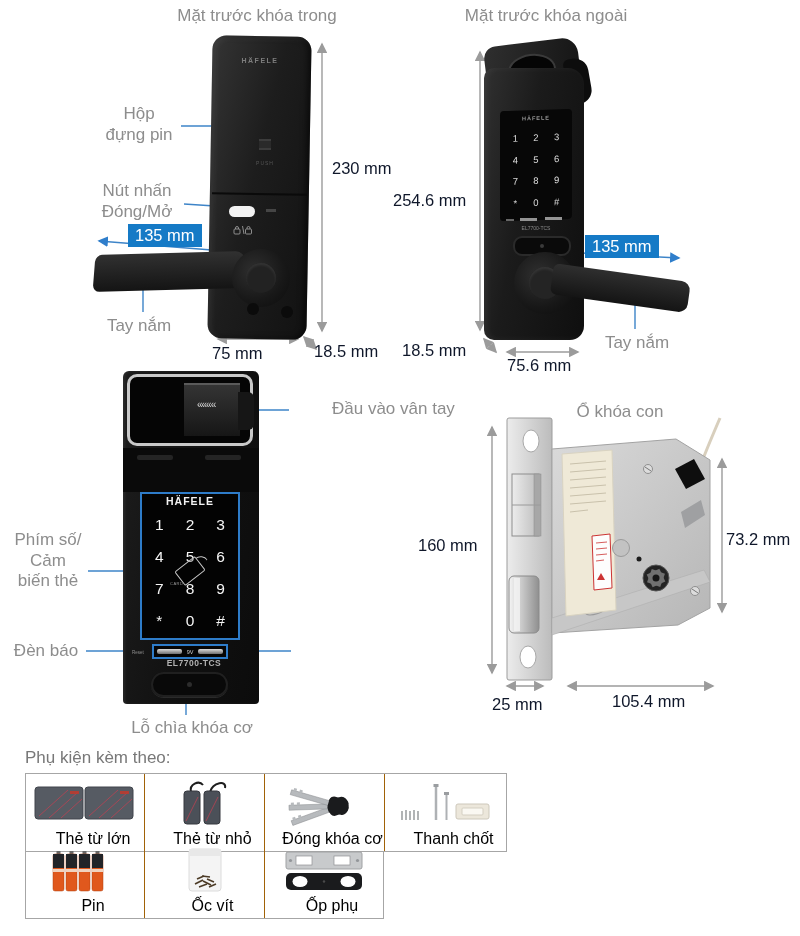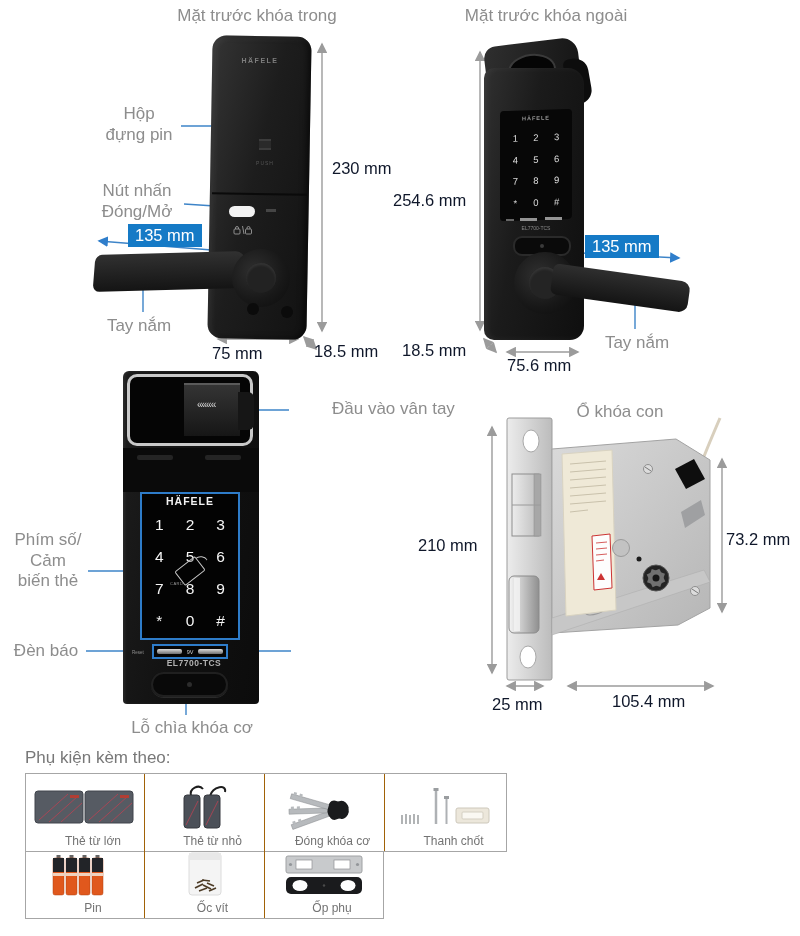--- a/index.html
+++ b/index.html
@@ -6,21 +6,21 @@
   .canvas{position:relative;width:800px;height:936px;background:#fff;overflow:hidden;
           font-family:Liberation Sans, sans-serif;}
   .abs{position:absolute;}
   svg.lines{position:absolute;left:0;top:0;pointer-events:none;}
   
   .title{position:absolute;color:#8d8d8d;font-size:17px;text-align:center;white-space:nowrap;}
   .lbl{position:absolute;color:#8d8d8d;font-size:17px;line-height:1.22;text-align:center;}
   .dim{position:absolute;color:#0f172a;font-size:16.5px;white-space:nowrap;}
   .badge{position:absolute;background:#157ac6;color:#fff;font-size:16.5px;line-height:21px;height:21px;
          padding:1px 7px;white-space:nowrap;}
-  .caption{color:#737373;font-size:12px;margin-left:16px;}
+  .caption{color:#000000;font-size:16px;margin-left:16px;}
   
   .f1-body{left:210px;top:36px;width:99px;height:303px;border-radius:14px;
     background:linear-gradient(103deg,#343434,#1d1d1d 45%,#121212);
     box-shadow:inset 3px 2px 6px rgba(255,255,255,.08), inset -3px 0 6px rgba(0,0,0,.6);
     transform:rotate(1deg);}
   .f1-brand{left:236px;top:57px;width:48px;text-align:center;color:#7d7d7d;font-size:7px;
     font-weight:bold;letter-spacing:1.5px;}
   .f1-emblem{left:252px;top:139px;width:26px;text-align:center;}
   .f1-emblem .bars{display:block;margin:0 auto 1px;width:12px;height:7px;
     border-top:2px solid #3c3c3c;border-bottom:2px solid #3c3c3c;background:#2a2a2a;}
@@ -365,21 +365,21 @@
     <g>
       <rect x="14" y="62" width="27" height="62" fill="url(#fpG)" stroke="#8d8d8d"></rect>
       <rect x="36" y="62" width="7" height="62" fill="#a7a7a7" stroke="#8d8d8d" stroke-width=".5"></rect>
       <line x1="14" y1="93" x2="43" y2="93" stroke="#9a9a9a"></line>
     </g>
     <g>
       <rect x="11" y="164" width="30" height="57" rx="5" fill="url(#chG)" stroke="#8a8a8a"></rect>
       <rect x="16" y="166" width="6" height="53" fill="#f4f4f4" opacity=".8"></rect>
     </g>
   </svg>
-  <div class="dim f4-dim-110">210 mm</div>
+  <div class="dim f4-dim-110">160 mm</div>
   <div class="dim f4-dim-732">73.2 mm</div>
   <div class="dim f4-dim-25">25 mm</div>
   <div class="dim f4-dim-1054">105.4 mm</div>
 
   <div class="abs acc-heading">Phụ kiện kèm theo:</div>
 
   <div class="abs acc-row1">
     <div class="acc-cell c1">
       <svg width="110" height="50" viewBox="0 0 110 50">
         <g>

